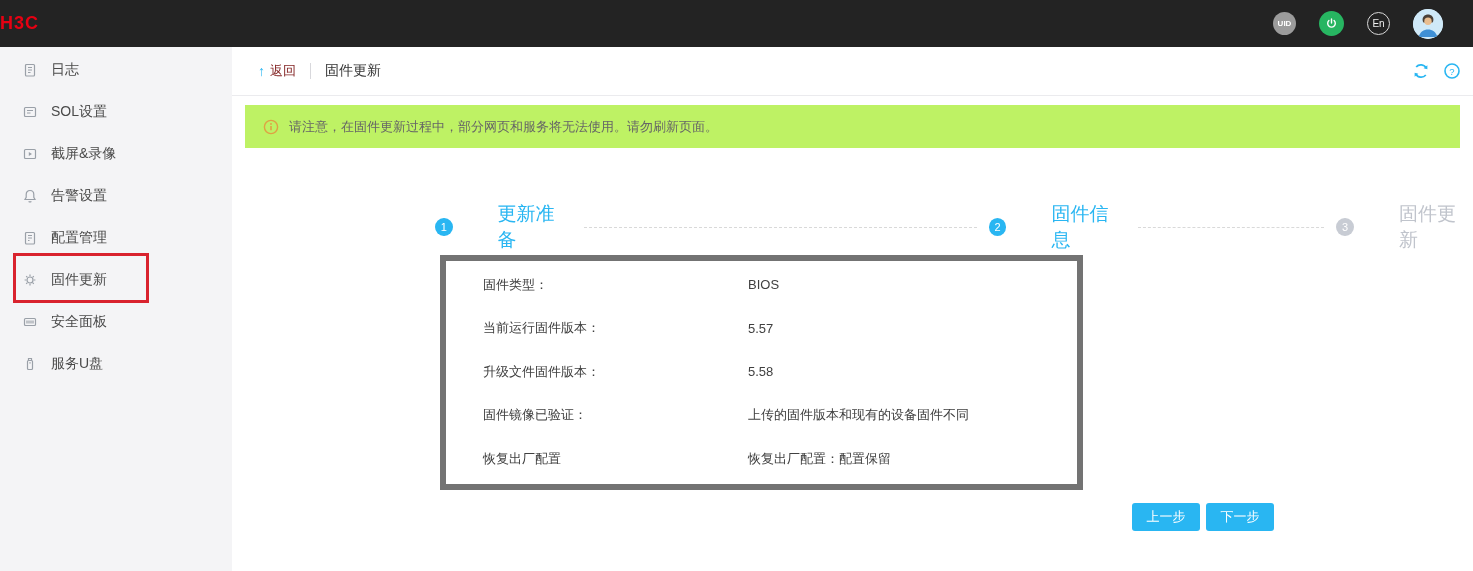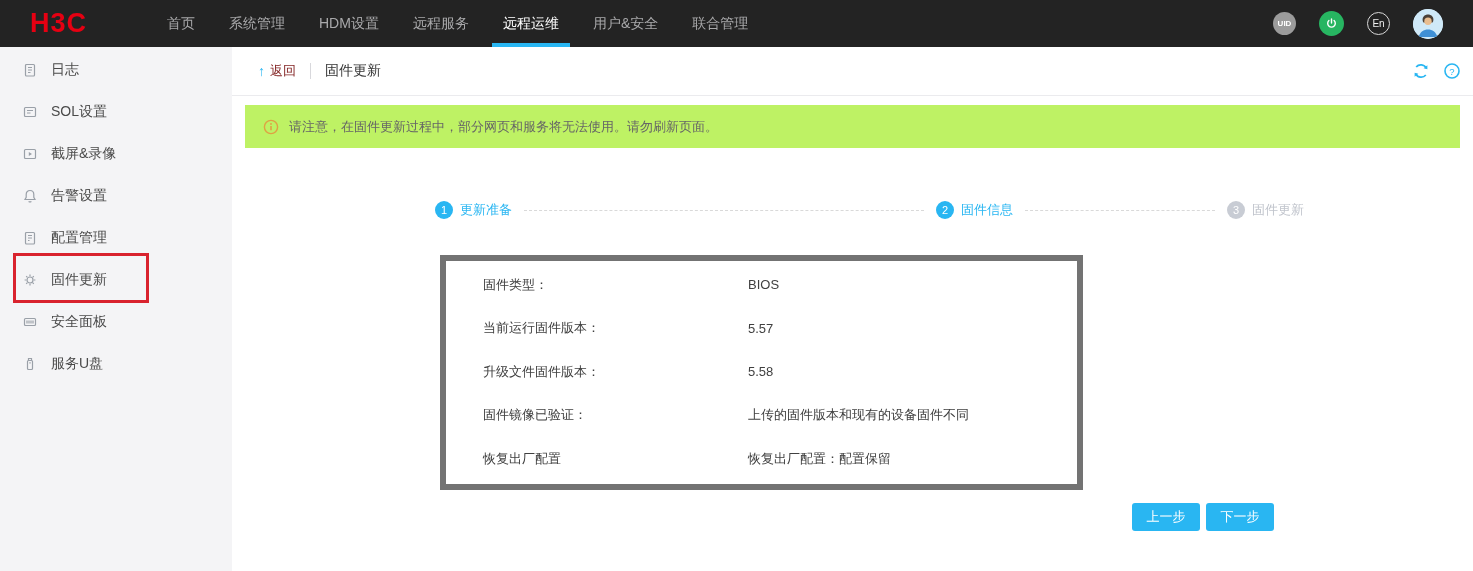--- a/index.html
+++ b/index.html
@@ -2,22 +2,22 @@
 <html><head>
 <meta charset="utf-8">
 <style>
   * { margin:0; padding:0; box-sizing:border-box; }
   html,body { width:1473px; height:571px; overflow:hidden; background:#fff;
               font-family:"Liberation Sans","DejaVu Sans",sans-serif; }
   .page { width:1473px; height:571px; display:flex; flex-direction:column; }
 
   
   .topnav { height:47px; background:#232323; display:flex; align-items:stretch; flex-shrink:0; }
-  .logo { width:150px; display:flex; align-items:center; padding-left:30px;
-          color:#e60012; font-size:27px; font-weight:bold; letter-spacing:1px;
+  .logo { width:150px; display:flex; align-items:center; 
+          color:#e60012; font-size:18px; font-weight:bold; letter-spacing:1px;
           font-family:"Liberation Sans",sans-serif; cursor:pointer;text-align:center; }
   .menu { display:flex; align-items:stretch; }
   .menu-item { position:relative; display:flex; align-items:center; padding:0 17px;
                color:#a9a9ab; font-size:14px; cursor:pointer; text-decoration:none; }
   .menu-item.active { color:#ffffff; }
   .menu-item.active::after { content:""; position:absolute; left:6px; right:6px; bottom:0;
                height:4px; background:#29b6f2; }
   .nav-right { margin-left:auto; display:flex; align-items:center; gap:23px; padding-right:30px; }
   .uid-badge { width:23px; height:23px; border-radius:50%; background:#9b9b9b; color:#fff;
                font-size:8px; display:flex; align-items:center; justify-content:center; cursor:pointer;font-weight:bold; }
@@ -54,21 +54,21 @@
   .banner { position:absolute; top:58px; left:13px; right:13px; height:43px; background:#bef264;
             display:flex; align-items:center; padding-left:18px; gap:10px; }
   .banner-text { color:#666; font-size:13px; }
 
   .stepper { position:absolute; top:154px; left:203px; display:flex; align-items:center; }
   .step { display:flex; align-items:center; gap:7px; }
   .step-circle { width:18px; height:18px; border-radius:50%; color:#fff; font-size:11px;
                  display:flex; align-items:center; justify-content:center; }
   .step.on  .step-circle { background:#29b6f2; }
   .step.off .step-circle { background:#c8ccd4; }
-  .step-label { font-size:13px; }
+  .step-label { font-size:19px;margin-left:38px; }
   .step.on  .step-label { color:#29b6f2; }
   .step.off .step-label { color:#c0c4cc; }
   .connector { border-top:1px dashed #d9d9d9; height:0; margin:0 12px; }
   .c1 { width:400px; } .c2 { width:190px; }
 
   .info-box { position:absolute; top:208px; left:208px; width:643px;
               border:6px solid #737373; padding:2px 0 3px 37px; background:#fff; }
   .info-row { height:43.5px; display:flex; align-items:center; font-size:13px; color:#404040; }
   .info-label { width:265px; flex-shrink:0; }
   .info-value { }
@@ -77,29 +77,20 @@
   .btn { width:68px; height:28px; background:#29b6f2; color:#fff; border:none; border-radius:3px;
          font-size:13px; cursor:pointer; font-family:"Liberation Sans","DejaVu Sans",sans-serif; }
 </style>
 </head>
 <body>
 
 <div class="page">
 
   <header class="topnav">
     <div class="logo">H3C</div>
-    <nav class="menu">
-      <a class="menu-item">首页</a>
-      <a class="menu-item">系统管理</a>
-      <a class="menu-item">HDM设置</a>
-      <a class="menu-item">远程服务</a>
-      <a class="menu-item active">远程运维</a>
-      <a class="menu-item">用户&amp;安全</a>
-      <a class="menu-item">联合管理</a>
-    </nav>
     <div class="nav-right">
       <div class="uid-badge">
         <span>UID</span>
       </div>
       <div class="power-btn">
         <span style="display:inline-flex;">
           <svg width="13" height="13" viewBox="0 0 24 24" fill="none">
             <path d="M12 3.5v7.5" stroke="#fff" stroke-width="2.6" stroke-linecap="round"></path>
             <path d="M7.2 6.6a7 7 0 1 0 9.6 0" stroke="#fff" stroke-width="2.6" fill="none" stroke-linecap="round"></path>
           </svg>

